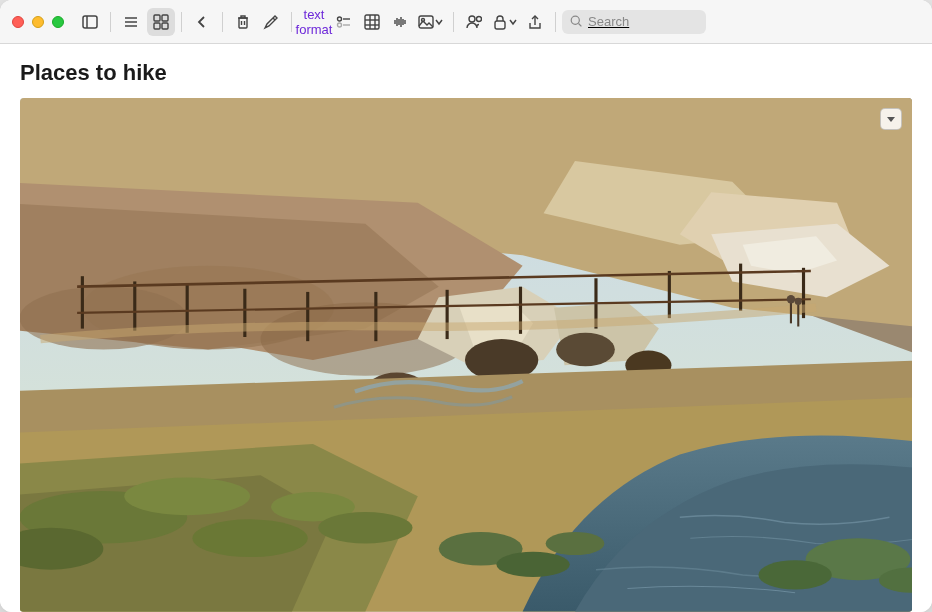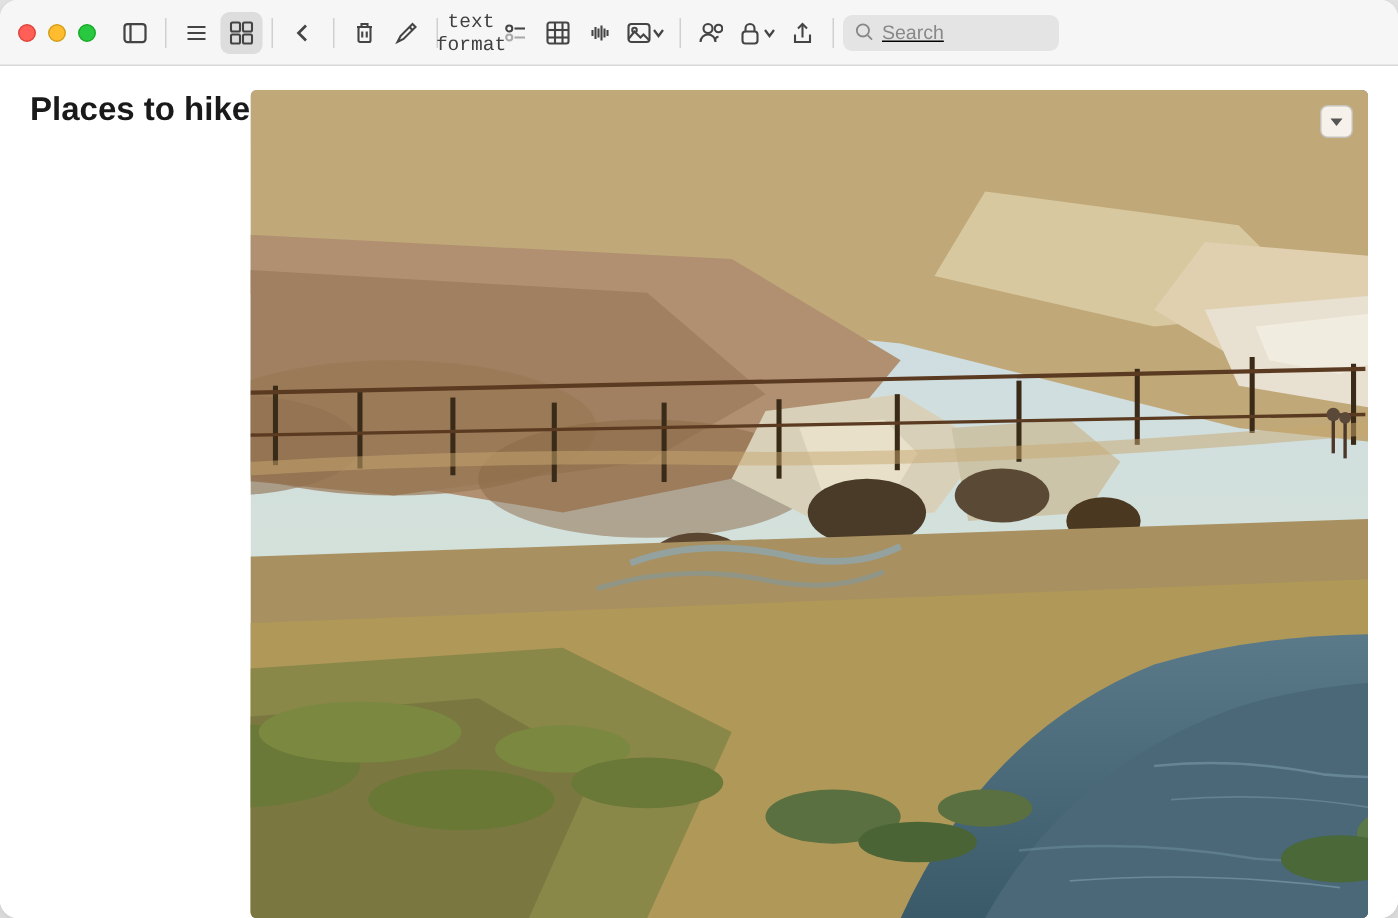--- a/index.html
+++ b/index.html
@@ -123,21 +123,21 @@
     .search-box input::placeholder {
       color: #888;
     }
 
     
     .content {
       flex: 1;
       overflow: hidden;
       padding: 16px 20px 0 20px;
       display: flex;
-      flex-direction: row;
+      flex-direction: column;
       background: #ffffff;
     }
 
     .note-title {
       font-size: 22px;
       font-weight: 700;
       color: #1a1a1a;
       margin-bottom: 12px;
       line-height: 1.2;
     }
@@ -251,21 +251,21 @@
 
     <button class="toolbar-btn">
       <svg viewBox="0 0 16 16" fill="none" stroke="#444" stroke-width="1.4">
         <path d="M2,14 L4,10 L12,2 L14,4 L6,12 Z"></path>
         <line x1="10" y1="4" x2="12" y2="6"></line>
       </svg>
     </button>
 
     <div class="toolbar-separator"></div>
 
-    <button class="toolbar-btn" style="width:32px; font-weight:500; font-size:13px; color:#404040;font-family:Liberation Mono, monospace;">
+    <button class="toolbar-btn" style="width:32px; font-weight:500; font-size:13px; color:#6d28d9;">
       <span>text format</span>
     </button>
 
     <button class="toolbar-btn">
       <svg viewBox="0 0 16 16" fill="none" stroke="#444" stroke-width="1.4">
         <circle cx="3.5" cy="5" r="2"></circle>
         <line x1="7" y1="5" x2="14" y2="5"></line>
         <circle cx="3.5" cy="11" r="2" stroke="#aaa"></circle>
         <line x1="7" y1="11" x2="14" y2="11" stroke="#aaa"></line>
       </svg>

